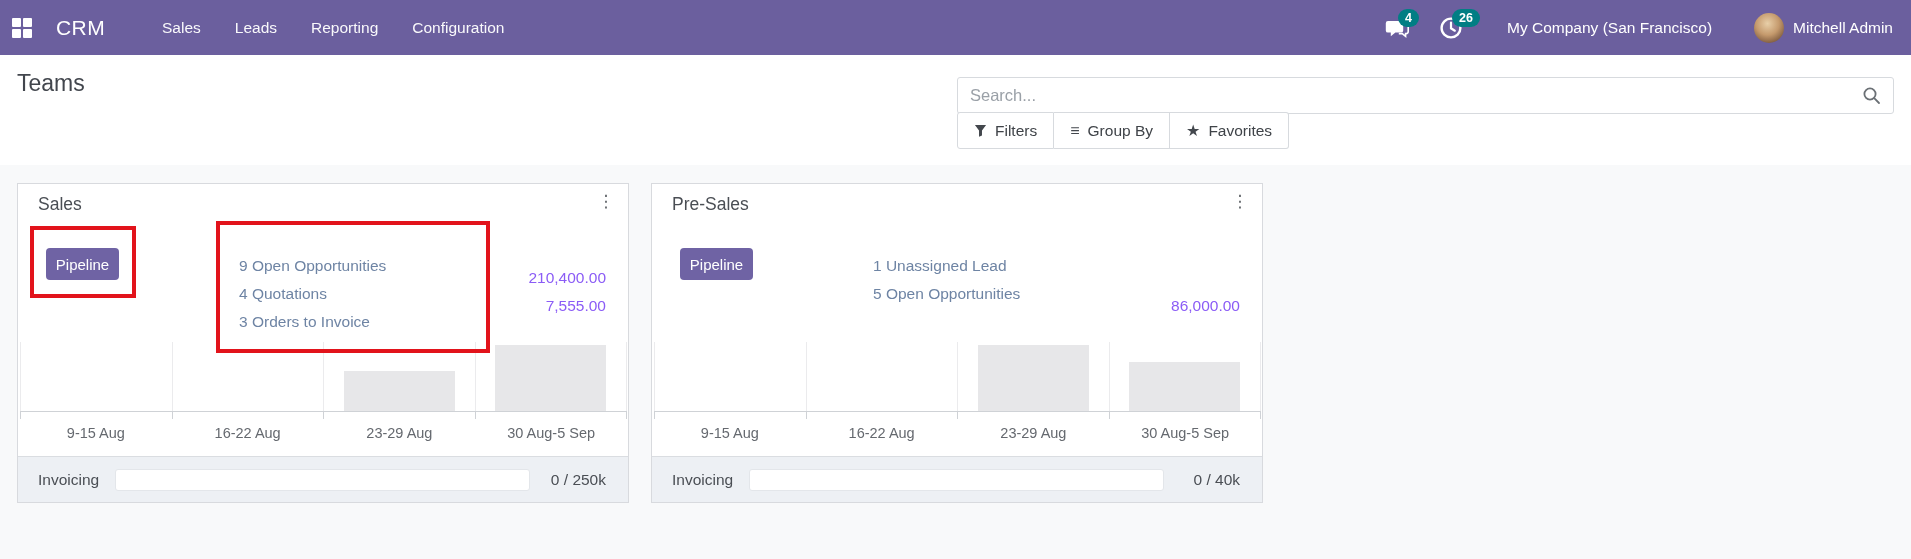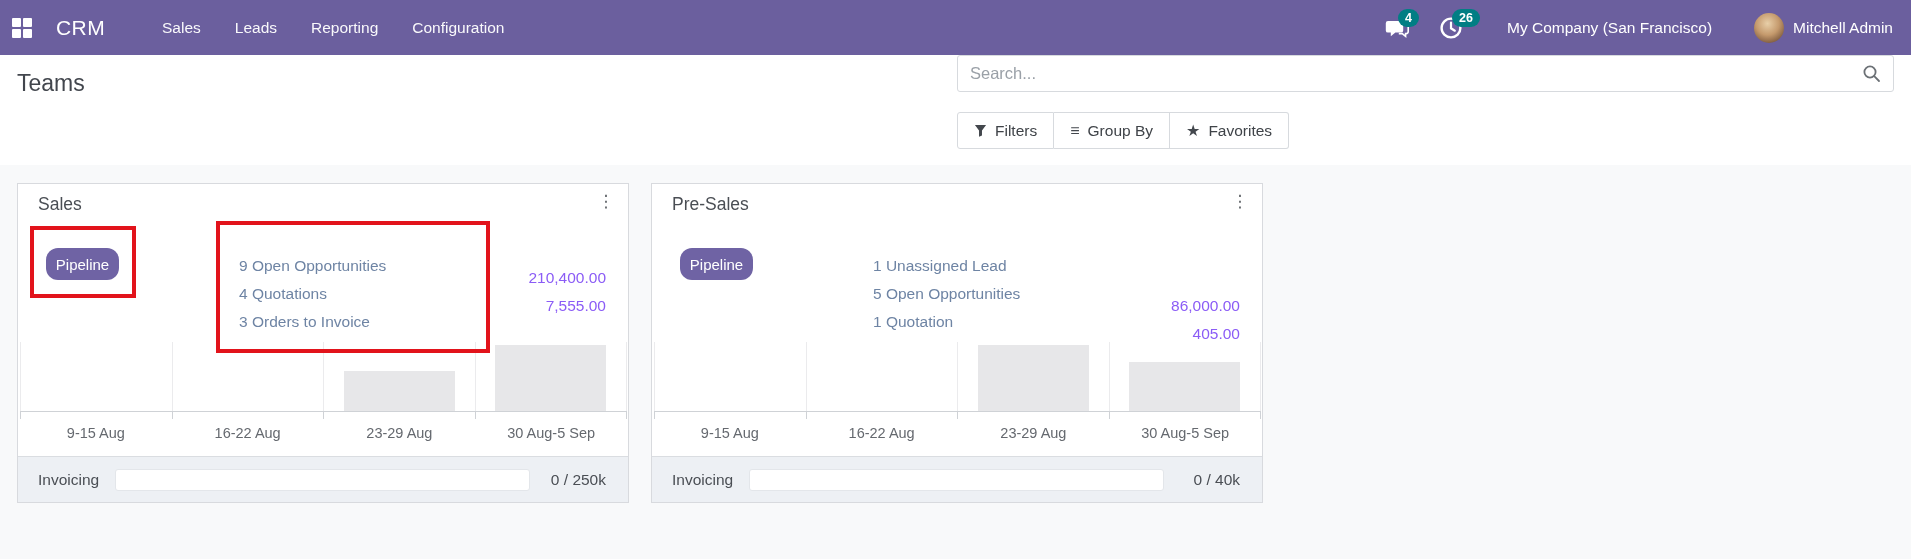--- a/index.html
+++ b/index.html
@@ -22,21 +22,21 @@
            font-weight:700; border-radius:10px; padding:1px 7px; line-height:16px; }
   .company { font-size:15.5px; margin:0 42px 0 14px; cursor:pointer; }
   .avatar { width:30px; height:30px; border-radius:50%;
             background:radial-gradient(circle at 45% 35%, #e8cfa8 0%, #c59a6d 45%, #7d5a3e 80%, #4c3424 100%);
             margin-right:9px; cursor:pointer; }
   .username { font-size:15.5px; cursor:pointer; }
 
   
   .control { position:absolute; top:55px; left:0; right:0; height:110px; background:#fff; }
   .page-title { position:absolute; left:17px; top:15px; font-size:23px; color:#42464d; }
-  .searchbox { position:absolute; left:957px; top:0; width:937px; height:37px;
+  .searchbox { position:absolute; left:957px; top:22px; width:937px; height:37px;
                border:1px solid #d7dade; border-radius:3px; display:flex; align-items:center; padding:0 12px; background:#fff; }
   .searchbox input { border:none; outline:none; flex:1; font-size:16.5px; color:#3f4348;
                      font-family:"Liberation Sans", sans-serif; background:transparent; }
   .searchbox input::placeholder { color:#9aa0a7; }
   .btn-group { position:absolute; left:957px; top:57px; display:flex; }
   .cp-btn { height:37px; background:#fff; border:1px solid #d7dade; border-left-width:0; padding:0 16px;
             display:flex; align-items:center; gap:8px; font-size:15.5px; color:#3f4348; cursor:pointer; }
   .cp-btn:first-child { border-left-width:1px; border-radius:3px 0 0 3px; }
   .cp-btn:last-child { border-radius:0 3px 3px 0; }
   .glyph { font-size:16px; color:#43474d; line-height:1; }
@@ -45,21 +45,21 @@
   .pager-arrow { width:26px; height:37px; display:flex; align-items:center; justify-content:center; cursor:pointer; }
 
   
   .kanban { position:absolute; top:165px; left:0; right:0; bottom:0; background:#f8f9fa; }
   .card { position:absolute; top:18px; width:612px; height:320px; background:#fff; border:1px solid #d8dade; }
   .card.sales { left:17px; } .card.presales { left:651px; }
   .card-title { position:absolute; left:20px; top:10px; font-size:17.5px; color:#4a4e54; }
   .kebab { position:absolute; right:10px; top:7px; width:24px; text-align:center; font-size:17px;
            color:#5f6368; cursor:pointer; letter-spacing:0; }
   .pipeline-btn { position:absolute; left:28px; top:64px; width:73px; height:32px; background:#6f63a4;
-                  color:#fff; font-size:15px; border:none; border-radius:12px; cursor:pointer;
+                  color:#fff; font-size:15px; border:none; border-radius:4px; cursor:pointer;
                   font-family:"Liberation Sans", sans-serif; }
   .crow { position:absolute; left:221px; right:22px; height:28px; display:flex; align-items:center; }
   .crow.r0 { top:68px; } .crow.r1 { top:96px;text-align:right; } .crow.r2 { top:124px; }
   .crow a { color:#6e84a4; font-size:15.5px; text-decoration:none; cursor:pointer; }
   .crow .val { margin-left:auto; color:#8b5cf6; font-size:15.5px;margin-top:24px; }
 
   .chart { position:absolute; left:2px; top:158px; width:607px; height:69px;
            border-left:1px solid #ebebed; display:flex; }
   .ccol { flex:1; border-right:1px solid #ebebed; position:relative; }
   .bar { position:absolute; bottom:0; left:13%; width:74%; background:#e7e7e9; }
@@ -221,24 +221,20 @@
       <button class="pipeline-btn">Pipeline</button>
 
       <div class="crow r0">
         <a>1 Unassigned Lead</a>
         <span class="val"></span>
       </div>
       <div class="crow r1">
         <a>5 Open Opportunities</a>
         <span class="val">86,000.00</span>
       </div>
-      <div class="crow r2">
-        <a>1 Quotation</a>
-        <span class="val">405.00</span>
-      </div>
 
       <div class="chart">
         <div class="ccol">
             <div class="bar" style="height: 0%;"></div>
           </div>
         <div class="ccol">
             <div class="bar" style="height: 0%;"></div>
           </div>
         <div class="ccol">
             <div class="bar" style="height: 96%;"></div>

